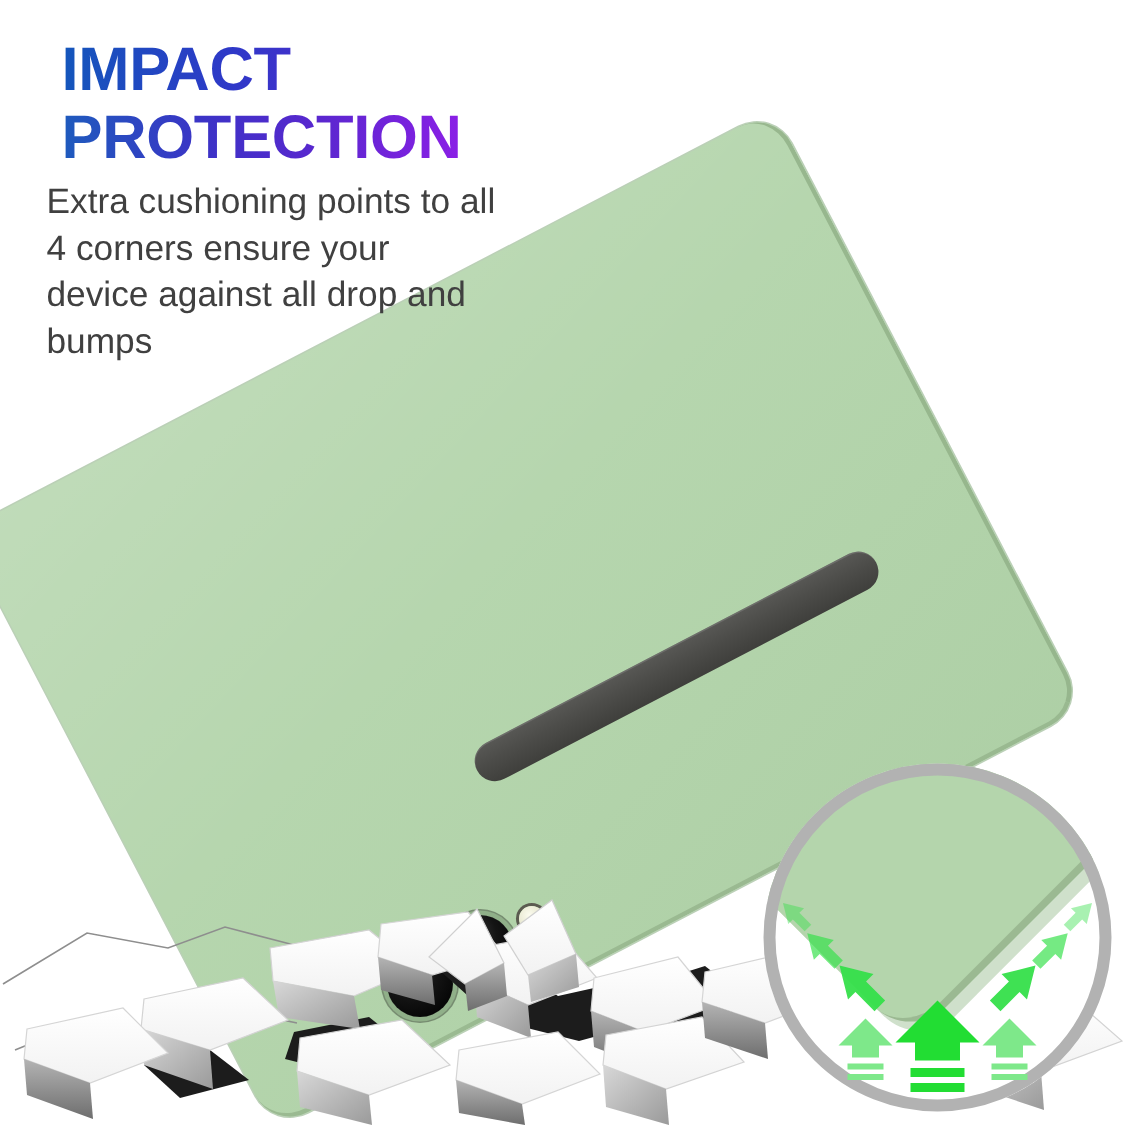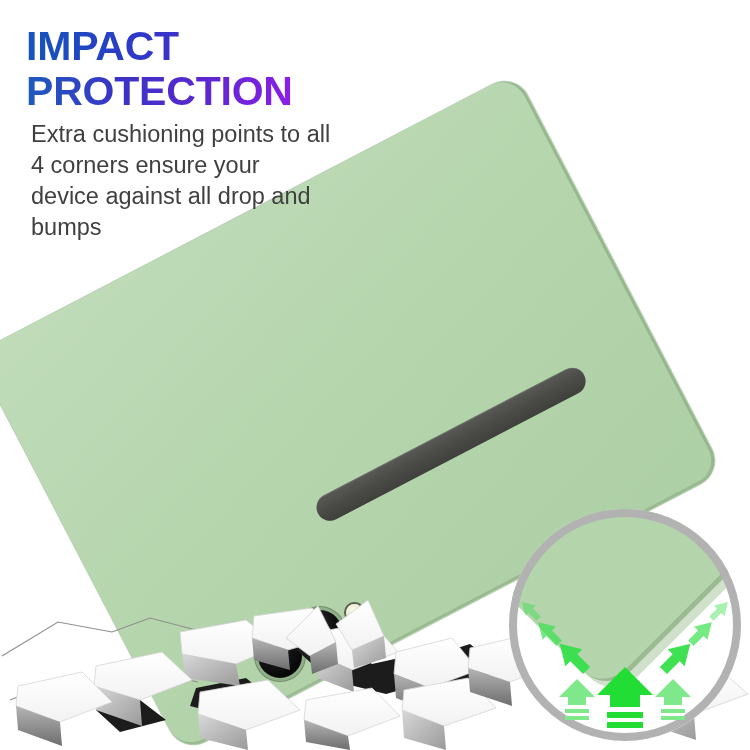--- a/index.html
+++ b/index.html
@@ -12,21 +12,21 @@
     width: 750px;
     height: 750px;
     background: #ffffff;
     overflow: hidden;
     font-family: "Liberation Sans", sans-serif;
   }
 
   
   #headline-block {
     position: absolute;
-    left: 26px;
+    left: 41px;
     top: 24px;
     width: 360px;
     z-index: 40;
   }
   .headline-line {
     font-family: "Liberation Sans", sans-serif;
     font-weight: bold;
     font-size: 41px;
     line-height: 45px;
     letter-spacing: -0.2px;

